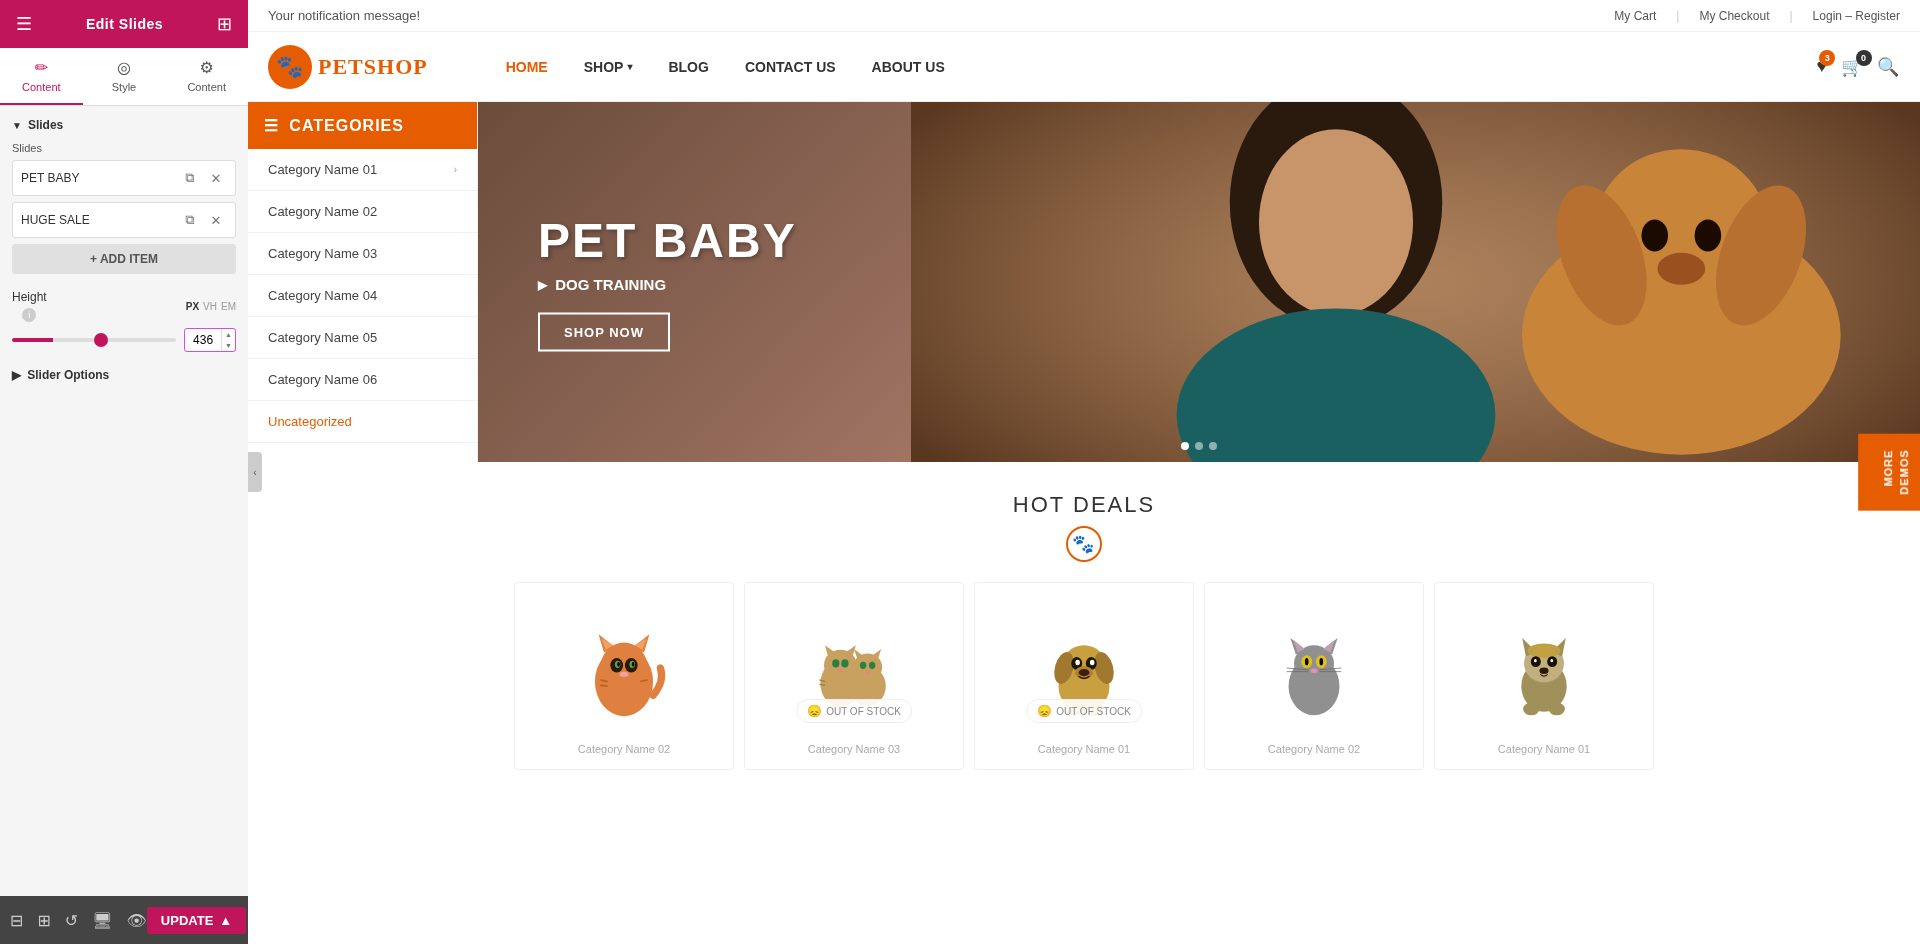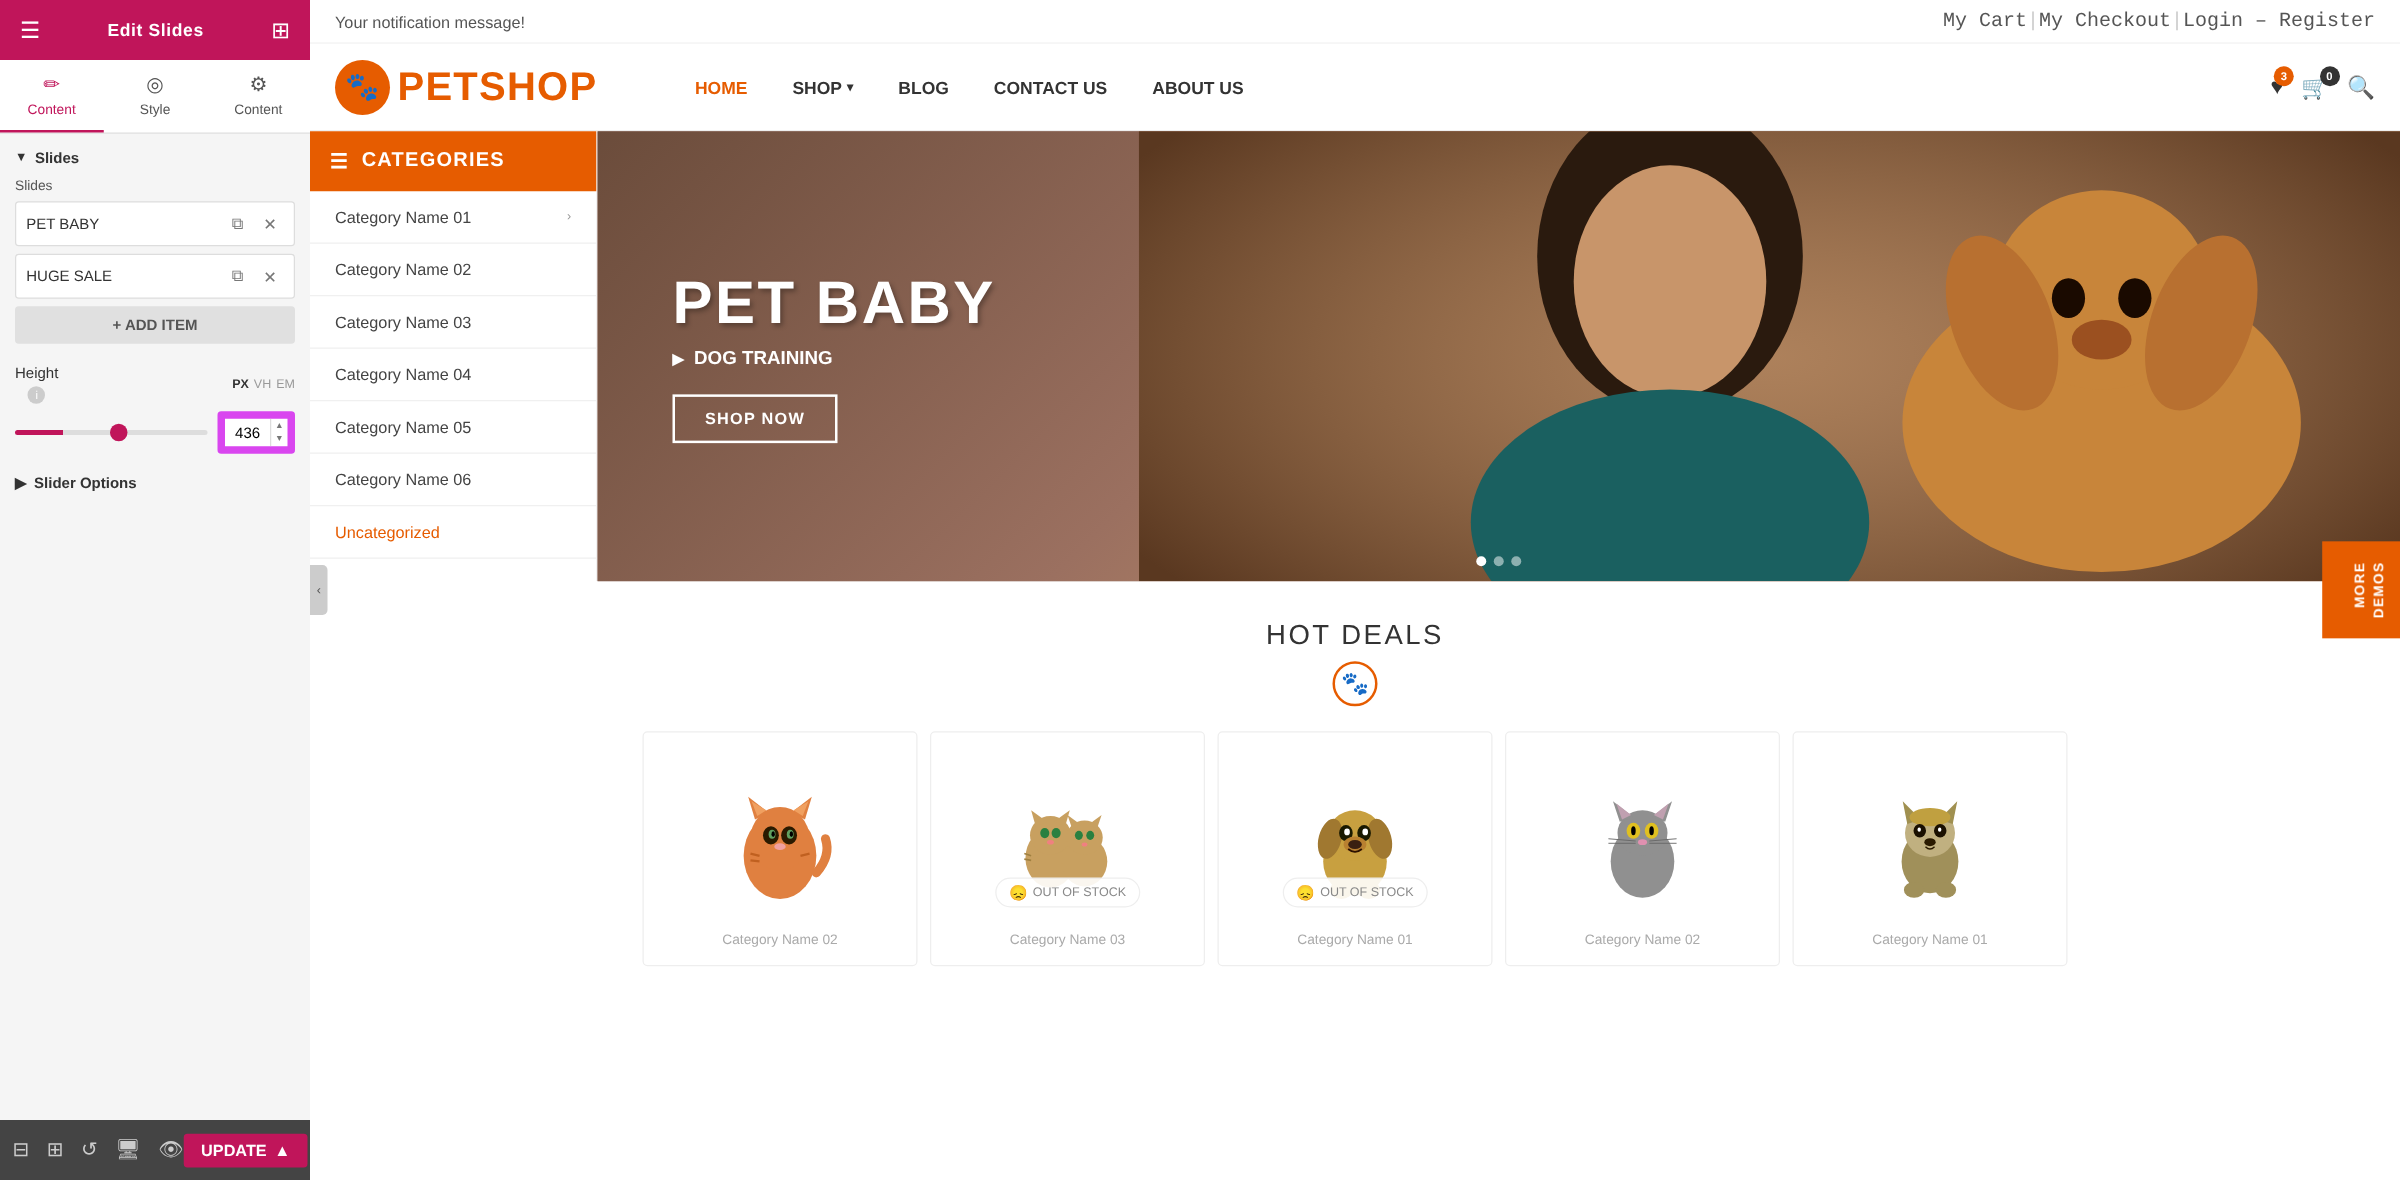--- a/index.html
+++ b/index.html
@@ -161,21 +161,21 @@
       -webkit-appearance: none;
       width: 14px;
       height: 14px;
       border-radius: 50%;
       background: #c0155a;
       cursor: pointer;
     }
     .height-input-wrap {
       display: flex;
       align-items: center;
-      border: 6px solid #d946ef;
+      border: 1px solid #d946ef;
       border-radius: 3px;
       overflow: hidden;
       background: #fff;
     }
     .height-input {
       width: 36px;
       border: none;
       outline: none;
       font-size: 12px;
       padding: 3px 4px;
@@ -270,23 +270,23 @@
       border-bottom: 1px solid #f0f0f0;
       padding: 8px 20px;
       display: flex;
       align-items: center;
       justify-content: space-between;
       font-size: 13px;
       color: #555;
     }
     .notification-bar-right {
       display: flex;
-      font-size: 16px;
+      gap: 20px;
+      font-size: 12px;
       color: #555;
-      font-family: Liberation Mono, monospace;
     }
     .notification-bar-right a {
       color: #555;
       text-decoration: none;
       cursor: pointer;
     }
     .notif-sep { color: #ccc; }
 
     
     .main-nav {
@@ -308,24 +308,25 @@
       height: 44px;
       background: #e65c00;
       border-radius: 50%;
       display: flex;
       align-items: center;
       justify-content: center;
       font-size: 22px;
       color: white;
     }
     .logo-text {
-      font-size: 32px;
+      font-size: 22px;
       font-weight: 900;
       color: #222;
       letter-spacing: 1px;
+      font-family: Liberation Serif, serif;
     }
     .logo-text span { color: #e65c00; }
     .nav-links {
       display: flex;
       align-items: flex-start;
       gap: 0;
       flex: 1;
     }
     .nav-link {
       padding: 0 18px;

